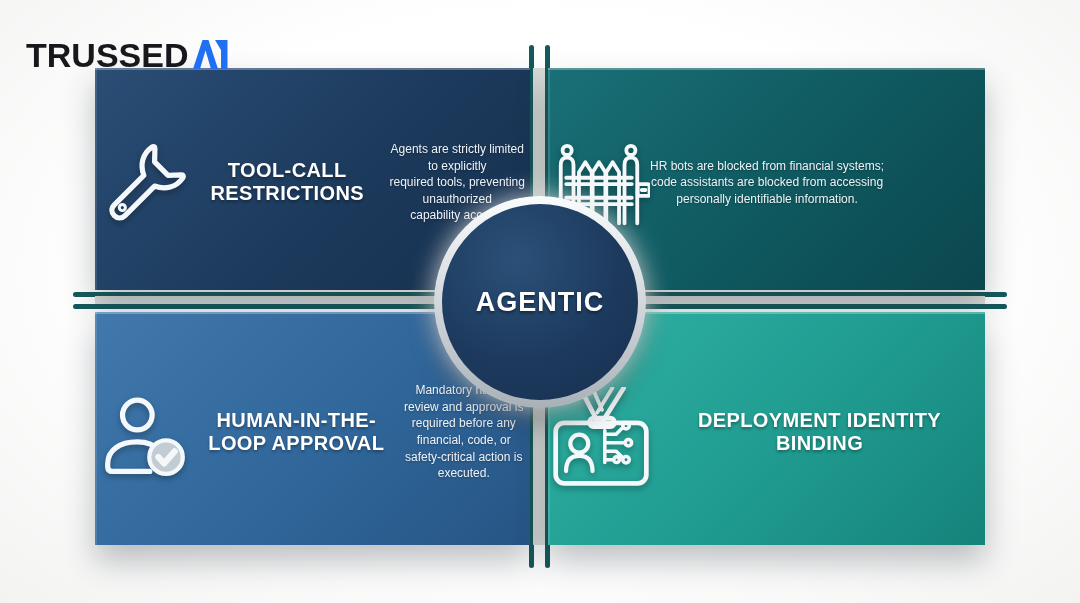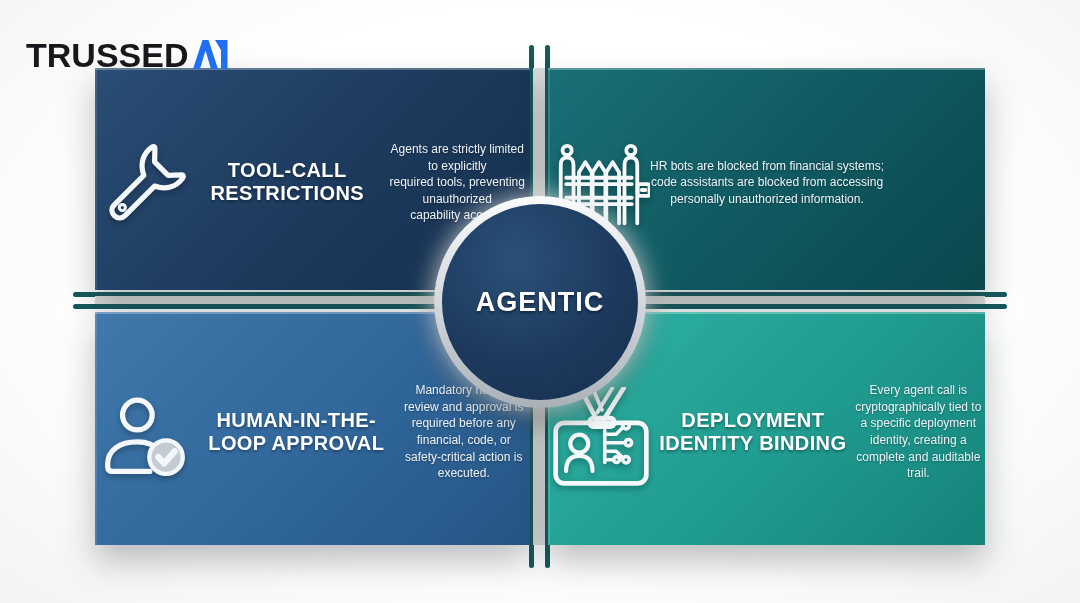--- a/index.html
+++ b/index.html
@@ -126,21 +126,21 @@
         <circle cx="91" cy="10" r="5"></circle>
         <path d="M34 90 V34 L41 23 L48 34 V90"></path>
         <path d="M49 90 V34 L56 23 L63 34 V90"></path>
         <path d="M64 90 V34 L71 23 L78 34 V90"></path>
         <rect x="98.5" y="47" width="13" height="13" rx="2"></rect>
         <path d="M103 53.5 H107"></path>
       </svg>
     </div>
     <p class="panel-body">HR bots are blocked from financial systems;
 code assistants are blocked from accessing
-personally unauthorized information.</p>
+personally identifiable information.</p>
   </section>
 
   <section class="panel bl">
     <div class="icon-wrap">
       <svg width="100" height="88" viewBox="0 0 104 92" fill="none" stroke="#f5f8fa" stroke-width="5.5" stroke-linejoin="round" stroke-linecap="round">
         <circle cx="44" cy="22" r="15.5"></circle>
         <path d="M67 59 C62 53 55 50 44 50 C25 50 13 59 13 73 L13 76 Q13 81 18 81 L57 81"></path>
         <circle cx="74" cy="66" r="17.5" fill="#c3ccd3" stroke-width="4.5"></circle>
         <path d="M66 66 L72 72.5 L83 60" stroke-width="6.5"></path>
       </svg>
@@ -167,23 +167,20 @@
           <path d="M60 59 L80 59"></path>
           <circle cx="85" cy="59" r="3.4"></circle>
           <path d="M60 68 L72 68 L78 74"></path>
           <circle cx="82.5" cy="77" r="3.4"></circle>
           <path d="M60 77 L68 77"></path>
           <circle cx="72.5" cy="77" r="3"></circle>
         </g>
       </svg>
     </div>
     <h2 class="panel-title">DEPLOYMENT IDENTITY BINDING</h2>
-    <p class="panel-body">Every agent call is cryptographically tied to
-a specific deployment identity, creating a
-complete and auditable trail.</p>
   </section>
 
   <div class="center-badge">
     <div class="center-inner">
       <div class="center-line">AGENTIC</div>
     </div>
   </div>
 
   <div class="logo">
     <span class="logo-text">TRUSSED</span>

